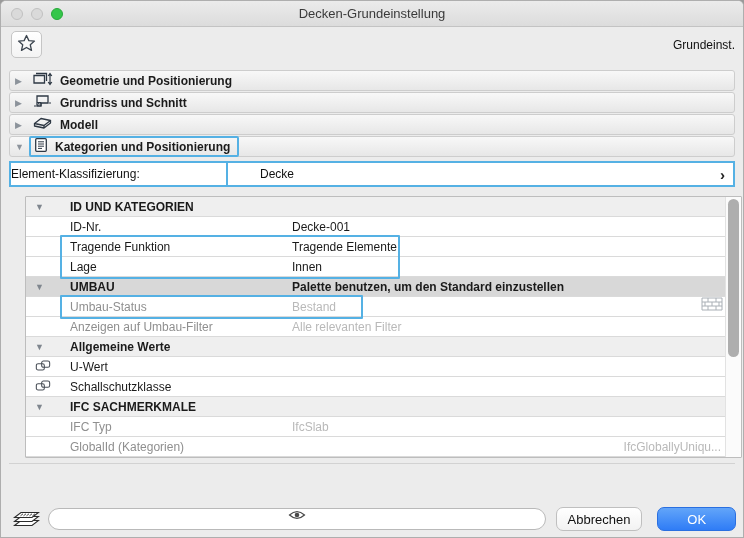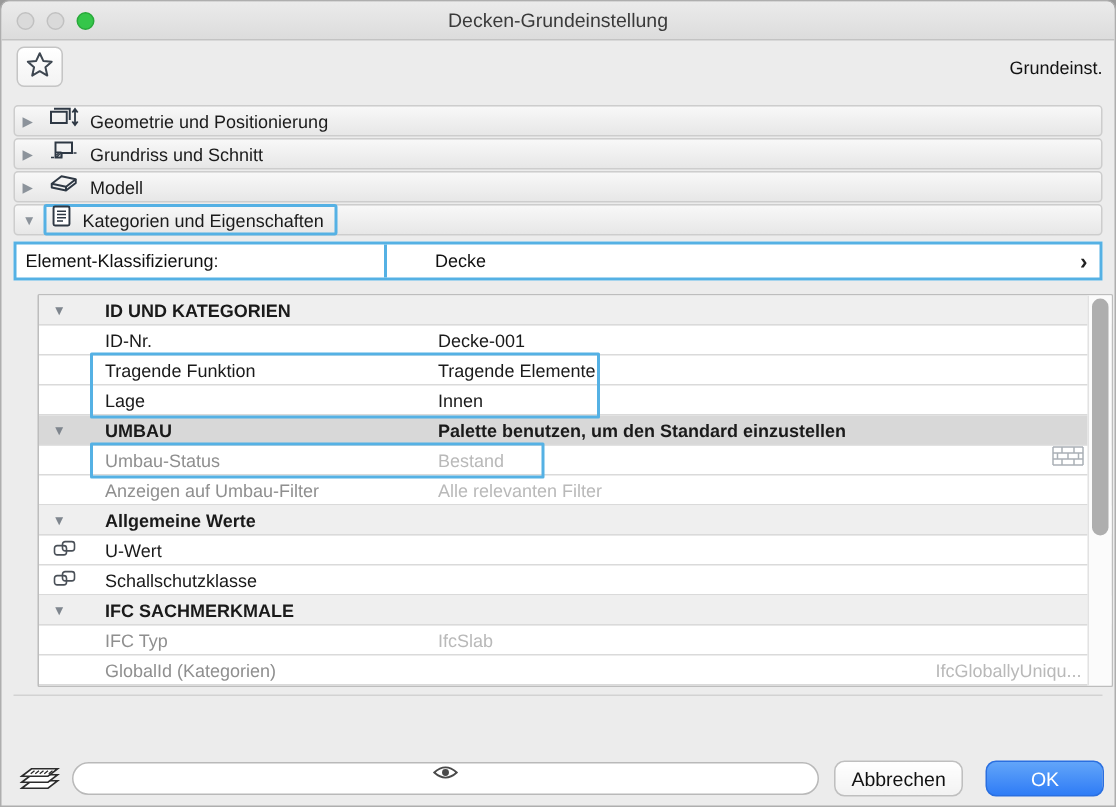--- a/index.html
+++ b/index.html
@@ -37,34 +37,34 @@
   
   .sections { padding:7px 8px 0 8px; }
   .secbar {
     height:21px; margin-bottom:1px; padding:0 5px;
     background:linear-gradient(#f8f8f8,#e7e7e7);
     border:1px solid #cdcdcd; border-radius:3px;
     display:flex; align-items:center; cursor:pointer;
   }
   .tri { width:17px; font-size:9px; color:#8c939b; }
   .sec-icon { margin-right:7px; flex:none; }
-  .sec-label { font-size:12px; font-weight:normal; color:#1b1b1b; white-space:nowrap; }
+  .sec-label { font-size:12px; font-weight:bold; color:#1b1b1b; white-space:nowrap; }
   .hl-wrap {
     display:flex; align-items:center;
     border:2px solid var(--hl,#55b1e4); border-radius:2px;
     padding:0 7px 0 3px; height:21px; margin-left:-3px;
   }
 
   
   .class-row {
     margin:4px 8px 0 8px; height:26px; background:#fff;
     border:2px solid var(--hl,#55b1e4);
     display:flex; align-items:center; font-size:12px; color:#111;
   }
-  .class-label { width:245px; padding-left:6px; }
+  .class-label { width:215px; padding-left:0; }
   .class-field {
     flex:1; height:100%; border-left:2px solid var(--hl,#55b1e4);
     display:flex; align-items:center; padding:0 8px; cursor:pointer;
   }
   .class-value { flex:1;margin-left:24px; }
   .chev { font-size:15px; font-weight:bold; color:#222; line-height:1; }
 
   
   .table-wrap {
     position:absolute; left:24px; top:195px; width:717px; height:262px;
@@ -194,21 +194,21 @@
 
     <div class="secbar">
       <span class="tri">▼</span>
       <span class="hl-wrap">
         <span class="sec-icon">
           <svg width="14" height="16" viewBox="0 0 14 16">
             <rect x="1.7" y="1.7" width="10.6" height="12.6" rx="1" fill="#fff" stroke="#2e3844" stroke-width="1.3"></rect>
             <path d="M4 4.8 h6 M4 7 h6 M4 9.2 h6 M4 11.4 h4" stroke="#2e3844" stroke-width="1"></path>
           </svg>
         </span>
-        <span class="sec-label">Kategorien und Eigenschaften</span>
+        <span class="sec-label">Kategorien und Positionierung</span>
       </span>
     </div>
   </div>
 
   <div class="class-row">
     <span class="class-label">Element-Klassifizierung:</span>
     <span class="class-field">
       <span class="class-value">Decke</span>
       <span class="chev">›</span>
     </span>

